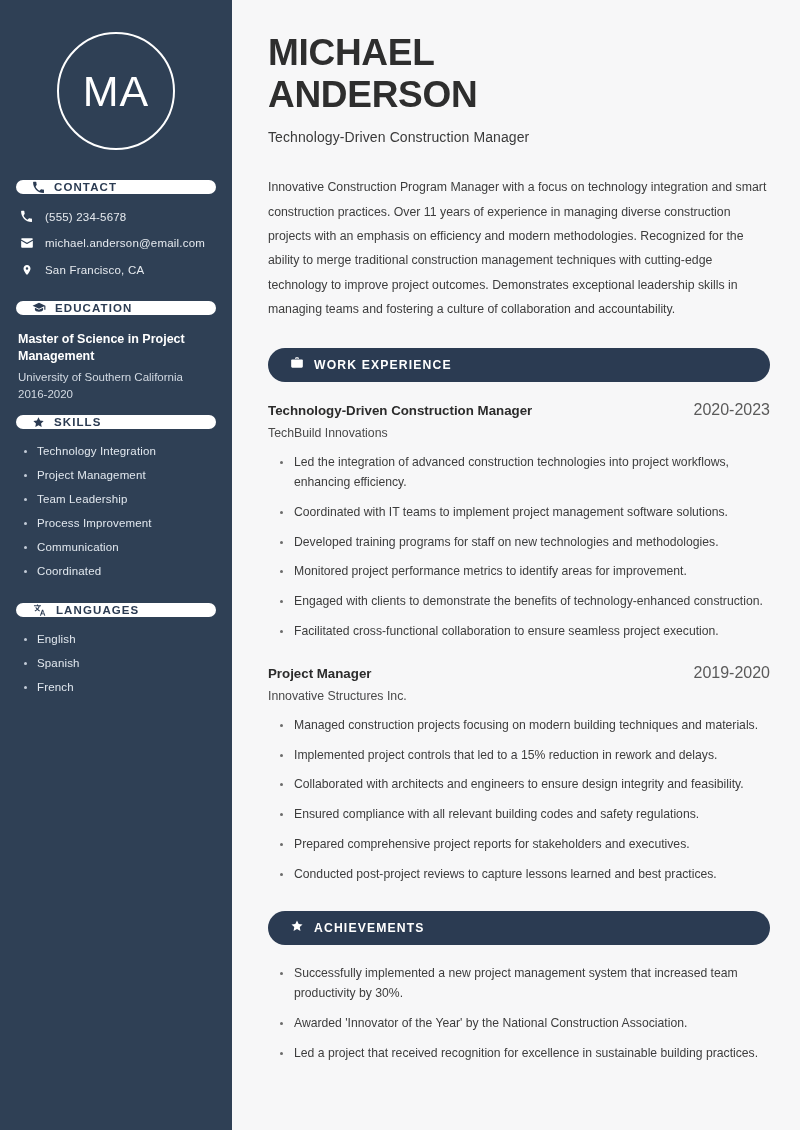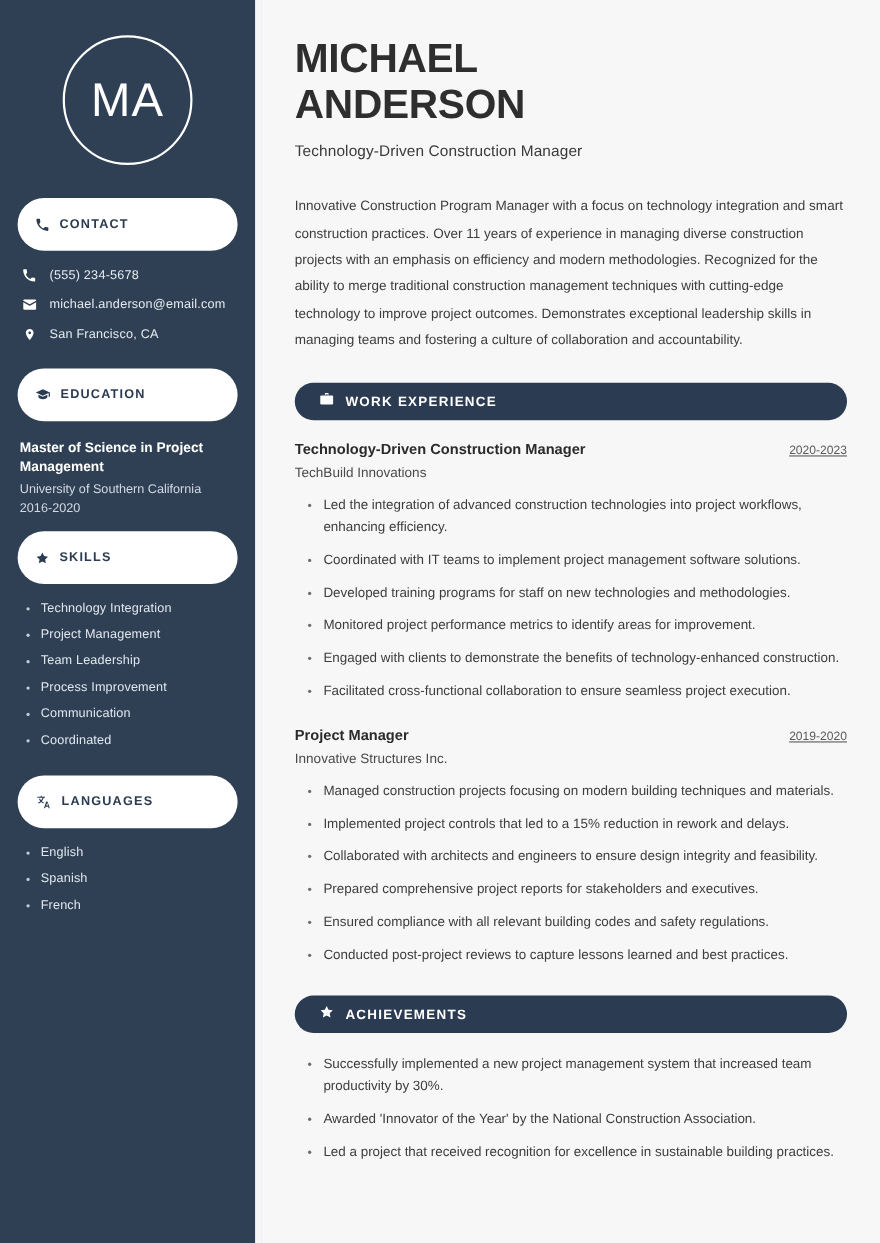--- a/index.html
+++ b/index.html
@@ -46,21 +46,21 @@
     color:#ffffff;
     line-height:1;
   }
 
   .pill {
     display:flex; align-items:center;
     gap:9px;
     background:#ffffff;
     color:#2b3b52;
     border-radius:999px;
-    height:48px;
+    height:14px;
     padding:0 16px;
     margin-bottom:16px;
   }
   .pill .pill-label {
     font-size:11.5px;
     font-weight:bold;
     letter-spacing:1.1px;
   }
   .pill svg { display:block; }
 
@@ -150,21 +150,21 @@
   }
 
   .job { margin-bottom:4px; }
   .job-head {
     display:flex; align-items:baseline; justify-content:space-between;
   }
   .job-title {
     font-size:13.3px; font-weight:bold; color:#2b2b2b;
   }
   .job-dates {
-    font-size:11px; color:#5a5a5a; white-space:nowrap; padding-left:14px;text-decoration:underline;
+    font-size:16px; color:#5a5a5a; white-space:nowrap; padding-left:14px;
   }
   .job-company {
     font-size:12.3px; color:#4a4a4a; margin-top:7px;
   }
 
   ul.bullets { list-style:none; margin-top:13px; padding-left:12px; }
   ul.bullets li {
     position:relative;
     font-size:12.2px;
     line-height:1.62;
@@ -326,22 +326,22 @@
     <div class="job">
       <div class="job-head">
         <span class="job-title">Project Manager</span>
         <span class="job-dates">2019-2020</span>
       </div>
       <div class="job-company">Innovative Structures Inc.</div>
       <ul class="bullets">
         <li>Managed construction projects focusing on modern building techniques and materials.</li>
         <li>Implemented project controls that led to a 15% reduction in rework and delays.</li>
         <li>Collaborated with architects and engineers to ensure design integrity and feasibility.</li>
+        <li>Ensured compliance with all relevant building codes and safety regulations.</li>
         <li>Prepared comprehensive project reports for stakeholders and executives.</li>
-        <li>Ensured compliance with all relevant building codes and safety regulations.</li>
         <li>Conducted post-project reviews to capture lessons learned and best practices.</li>
       </ul>
     </div>
 
     <div class="sec-bar">
       <span>
         <svg width="14" height="14" viewBox="0 0 24 24" fill="#ffffff">
           <path d="M12 2.5l2.9 5.9 6.6.9-4.8 4.6 1.2 6.5L12 17.3 6.1 20.4l1.2-6.5L2.5 9.3l6.6-.9L12 2.5z"></path>
         </svg>
       </span>

